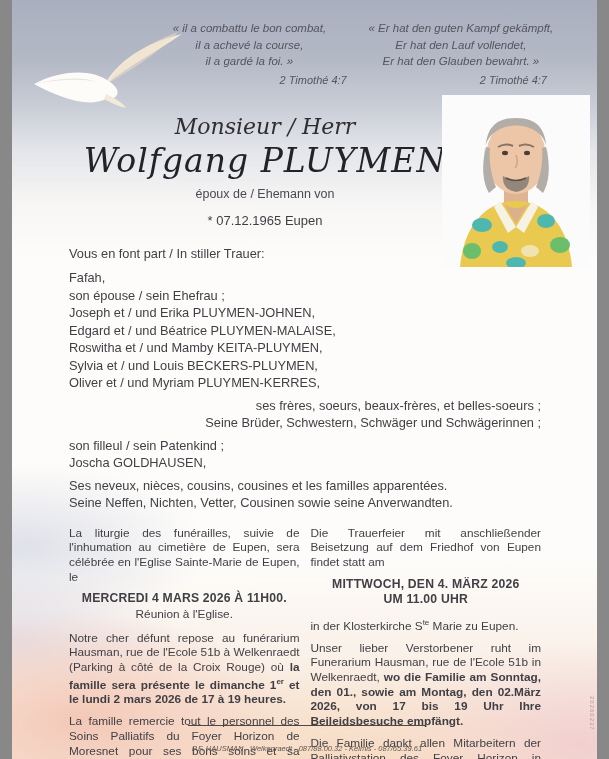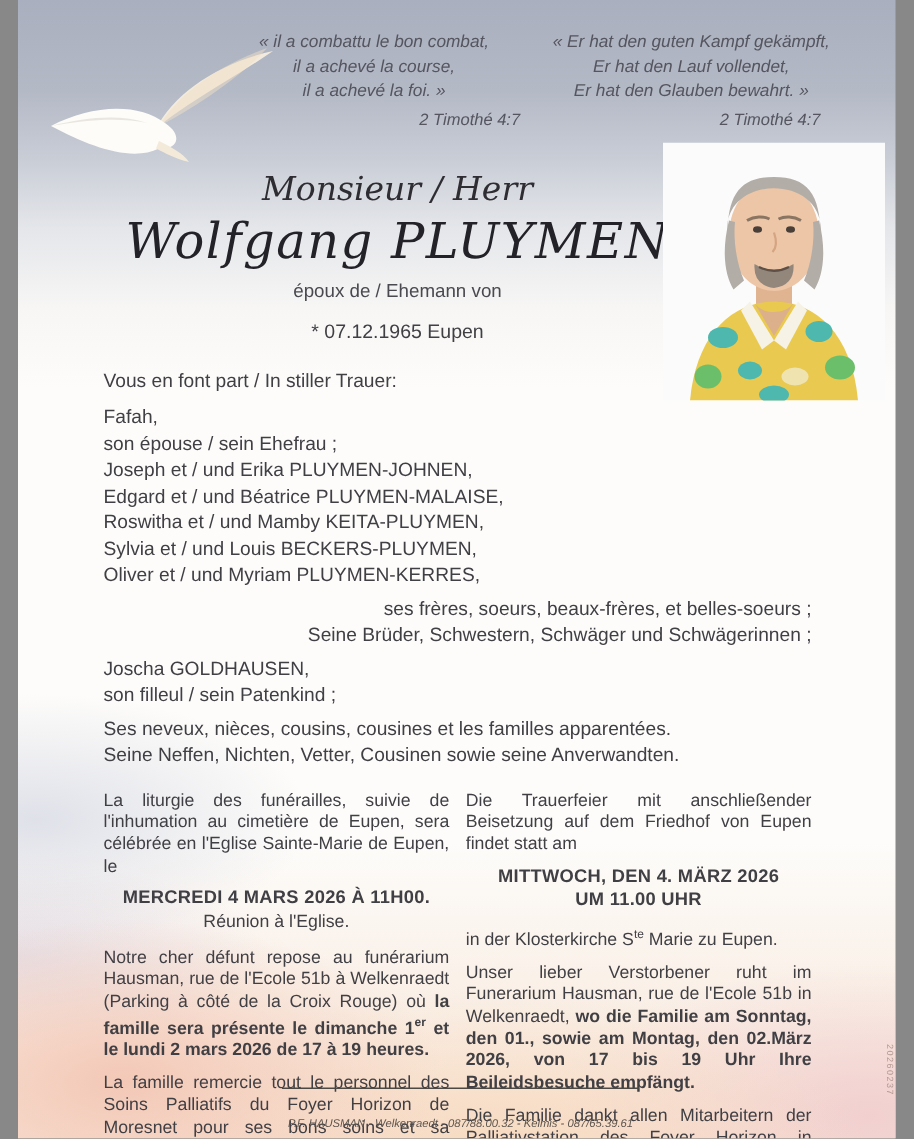--- a/index.html
+++ b/index.html
@@ -90,21 +90,21 @@
     <ellipse cx="30" cy="156" rx="9" ry="8" fill="#6cbf6a"></ellipse>
     <ellipse cx="58" cy="152" rx="8" ry="6" fill="#4fb8ae"></ellipse>
     <ellipse cx="88" cy="156" rx="9" ry="6" fill="#efe3b0"></ellipse>
     <ellipse cx="74" cy="168" rx="10" ry="6" fill="#4fb8ae"></ellipse>
   </svg>
 
   <div class="quotes-row">
     <div class="quote quote-fr">
       <div>« il a combattu le bon combat,</div>
       <div>il a achevé la course,</div>
-      <div>il a achevé la foi.  »</div>
+      <div>il a gardé la foi.  »</div>
       <div class="ref">2 Timothé 4:7</div>
     </div>
     <div class="quote quote-de">
       <div>« Er hat den guten Kampf gekämpft,</div>
       <div>Er hat den Lauf vollendet,</div>
       <div>Er hat den Glauben bewahrt. »</div>
       <div class="ref">2 Timothé 4:7</div>
     </div>
   </div>
 
@@ -125,22 +125,22 @@
       <span>son épouse / sein Ehefrau ;</span>
     </div>
     <div>Joseph et / und Erika PLUYMEN-JOHNEN,</div>
     <div>Edgard et / und Béatrice PLUYMEN-MALAISE,</div>
     <div>Roswitha et / und Mamby KEITA-PLUYMEN,</div>
     <div>Sylvia et / und Louis BECKERS-PLUYMEN,</div>
     <div>Oliver et / und Myriam PLUYMEN-KERRES,</div>
     <div class="fam-right fam-gap">ses frères, soeurs, beaux-frères, et belles-soeurs ;</div>
     <div class="fam-right">Seine Brüder, Schwestern, Schwäger und Schwägerinnen ;</div>
     <div class="fam-row fam-gap">
+      <span>son filleul / sein Patenkind ;</span>
       <span>Joscha GOLDHAUSEN,</span>
-      <span>son filleul / sein Patenkind ;</span>
     </div>
     <div class="fam-gap">Ses neveux, nièces, cousins, cousines et les familles apparentées.</div>
     <div>Seine Neffen, Nichten, Vetter, Cousinen sowie seine Anverwandten.</div>
   </div>
 
   <div class="columns">
 
     <div class="col">
       <p>La liturgie des funérailles, suivie de l'inhumation au cimetière de Eupen, sera célébrée en l'Eglise Sainte-Marie de Eupen, le</p>
       <div class="datehead">MERCREDI 4 MARS 2026 À 11H00.</div>

